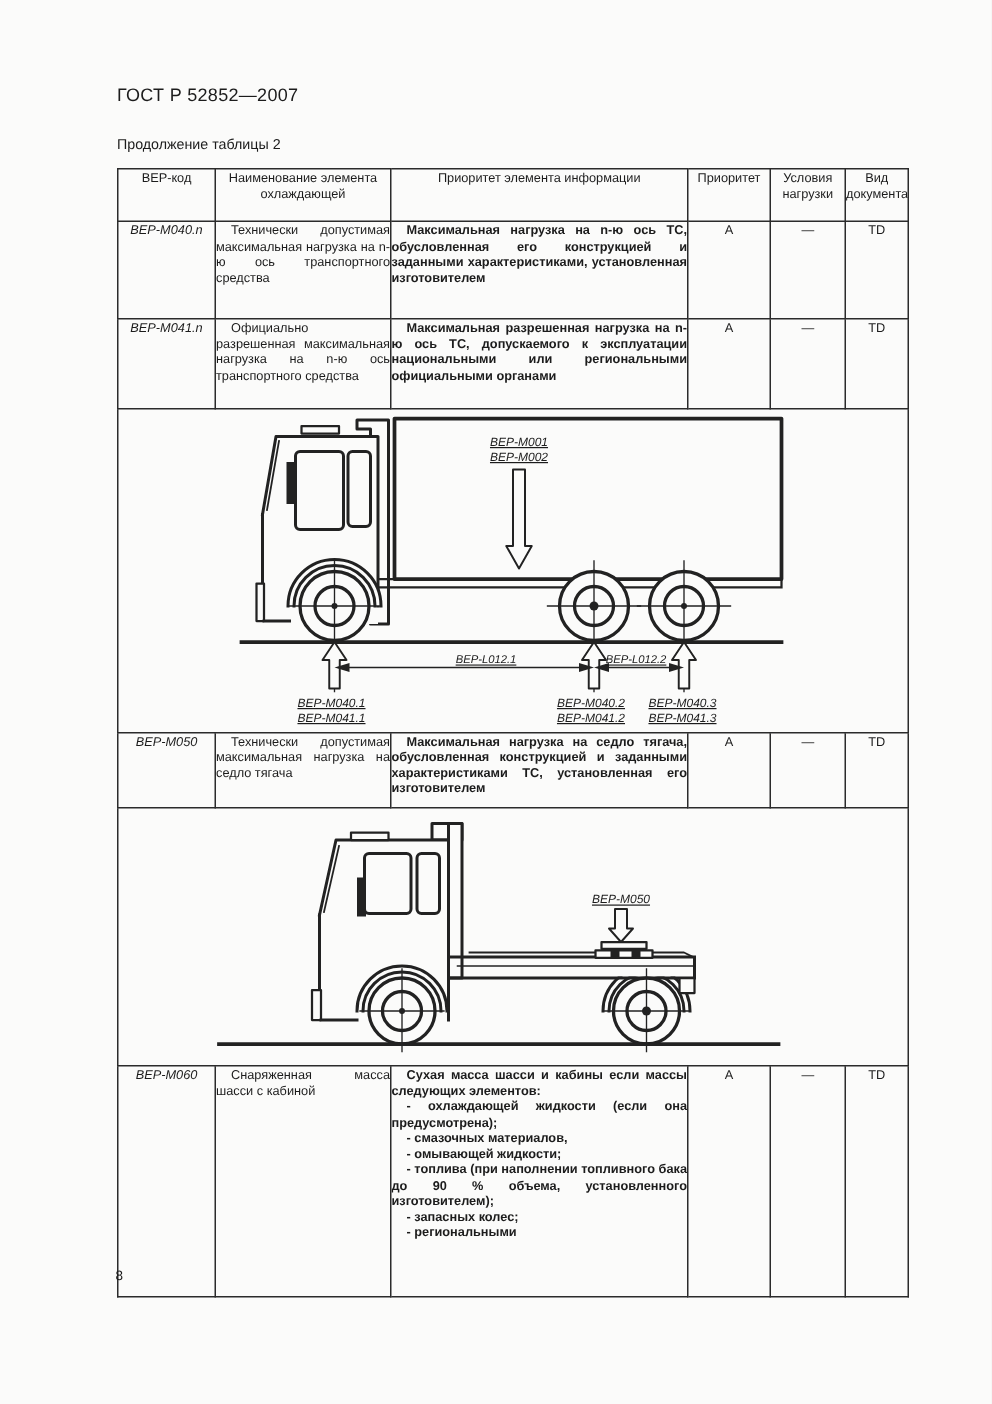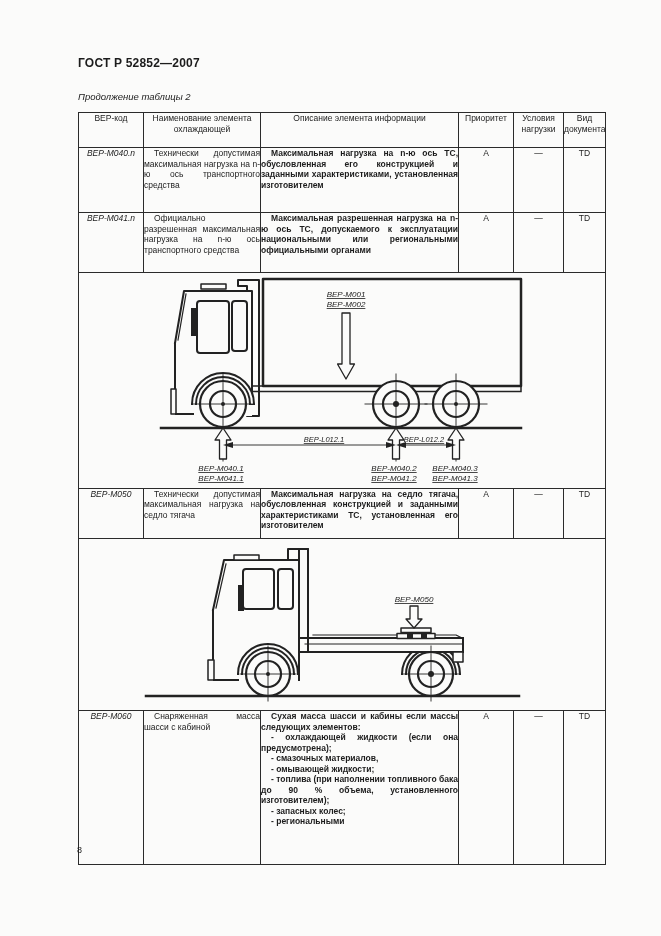--- a/index.html
+++ b/index.html
@@ -3,25 +3,25 @@
 <meta charset="utf-8">
 <style>
   html,body{margin:0;padding:0;}
   body{background:#e8e8e8;font-family:"Liberation Sans",sans-serif;}
   .sheet{
     position:relative;width:661px;height:936px;background:#fbfbfa;
     color:#1c1c1c;overflow:hidden;
   }
   .doc-title{
     position:absolute;left:78px;top:56px;
-    font-size:12px;font-weight:bold;letter-spacing:.2px;
+    font-size:12px;font-weight:normal;letter-spacing:.2px;
   }
   .table-caption{
     position:absolute;left:78px;top:91px;
-    font-size:9.5px;font-style:italic;
+    font-size:9.5px;
   }
   table.gost{
     position:absolute;left:78px;top:112px;
     border-collapse:collapse;table-layout:fixed;width:527px;
     font-size:8.5px;line-height:10.5px;
   }
   table.gost td,table.gost th{
     border:1px solid #2b2b2b;vertical-align:top;padding:0;
     font-weight:normal;overflow:hidden;
   }
@@ -56,21 +56,21 @@
         <col style="width:198px">
       <col style="width:55px">
         <col style="width:50px">
         <col style="width:42px">
     </colgroup>
 
     <tbody>
         <tr style="height:35px">
       <th class="hdr">ВЕР-код</th>
       <th class="hdr">Наименование элемента охлаждающей</th>
-      <th class="hdr">Описание элемента информации</th>
+      <th class="hdr">Приоритет элемента информации</th>
       <th class="hdr">Приоритет</th>
       <th class="hdr">Условия нагрузки</th>
       <th class="hdr">Вид документа</th>
     </tr>
 
     <tr style="height:65px">
       <td class="code">BEP-M040.n</td>
       <td class="name">Технически допустимая максимальная нагрузка на n-ю ось транспортного средства</td>
       <td class="desc">
             <div class="para">Максимальная нагрузка на n-ю ось ТС, обусловленная его конструкцией и заданными характеристиками, установленная изготовителем</div>

